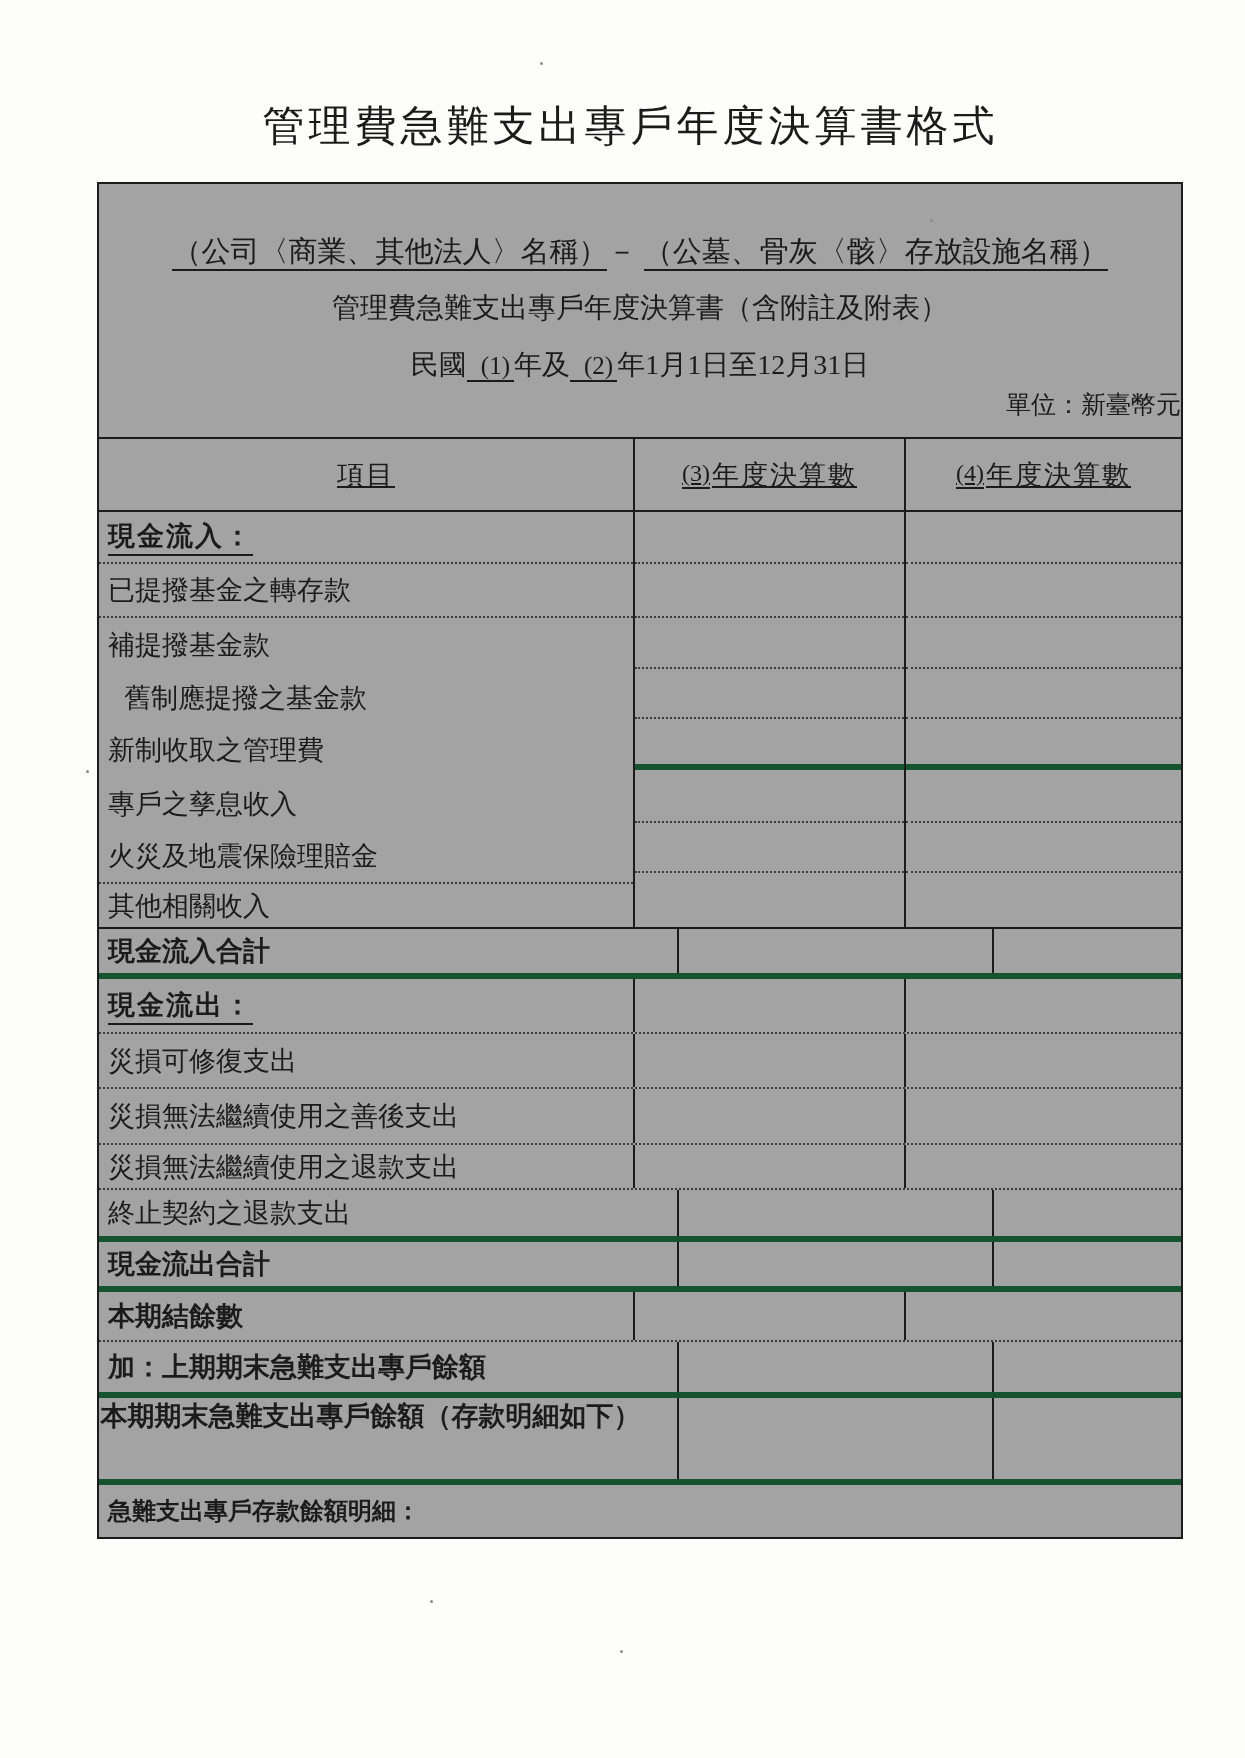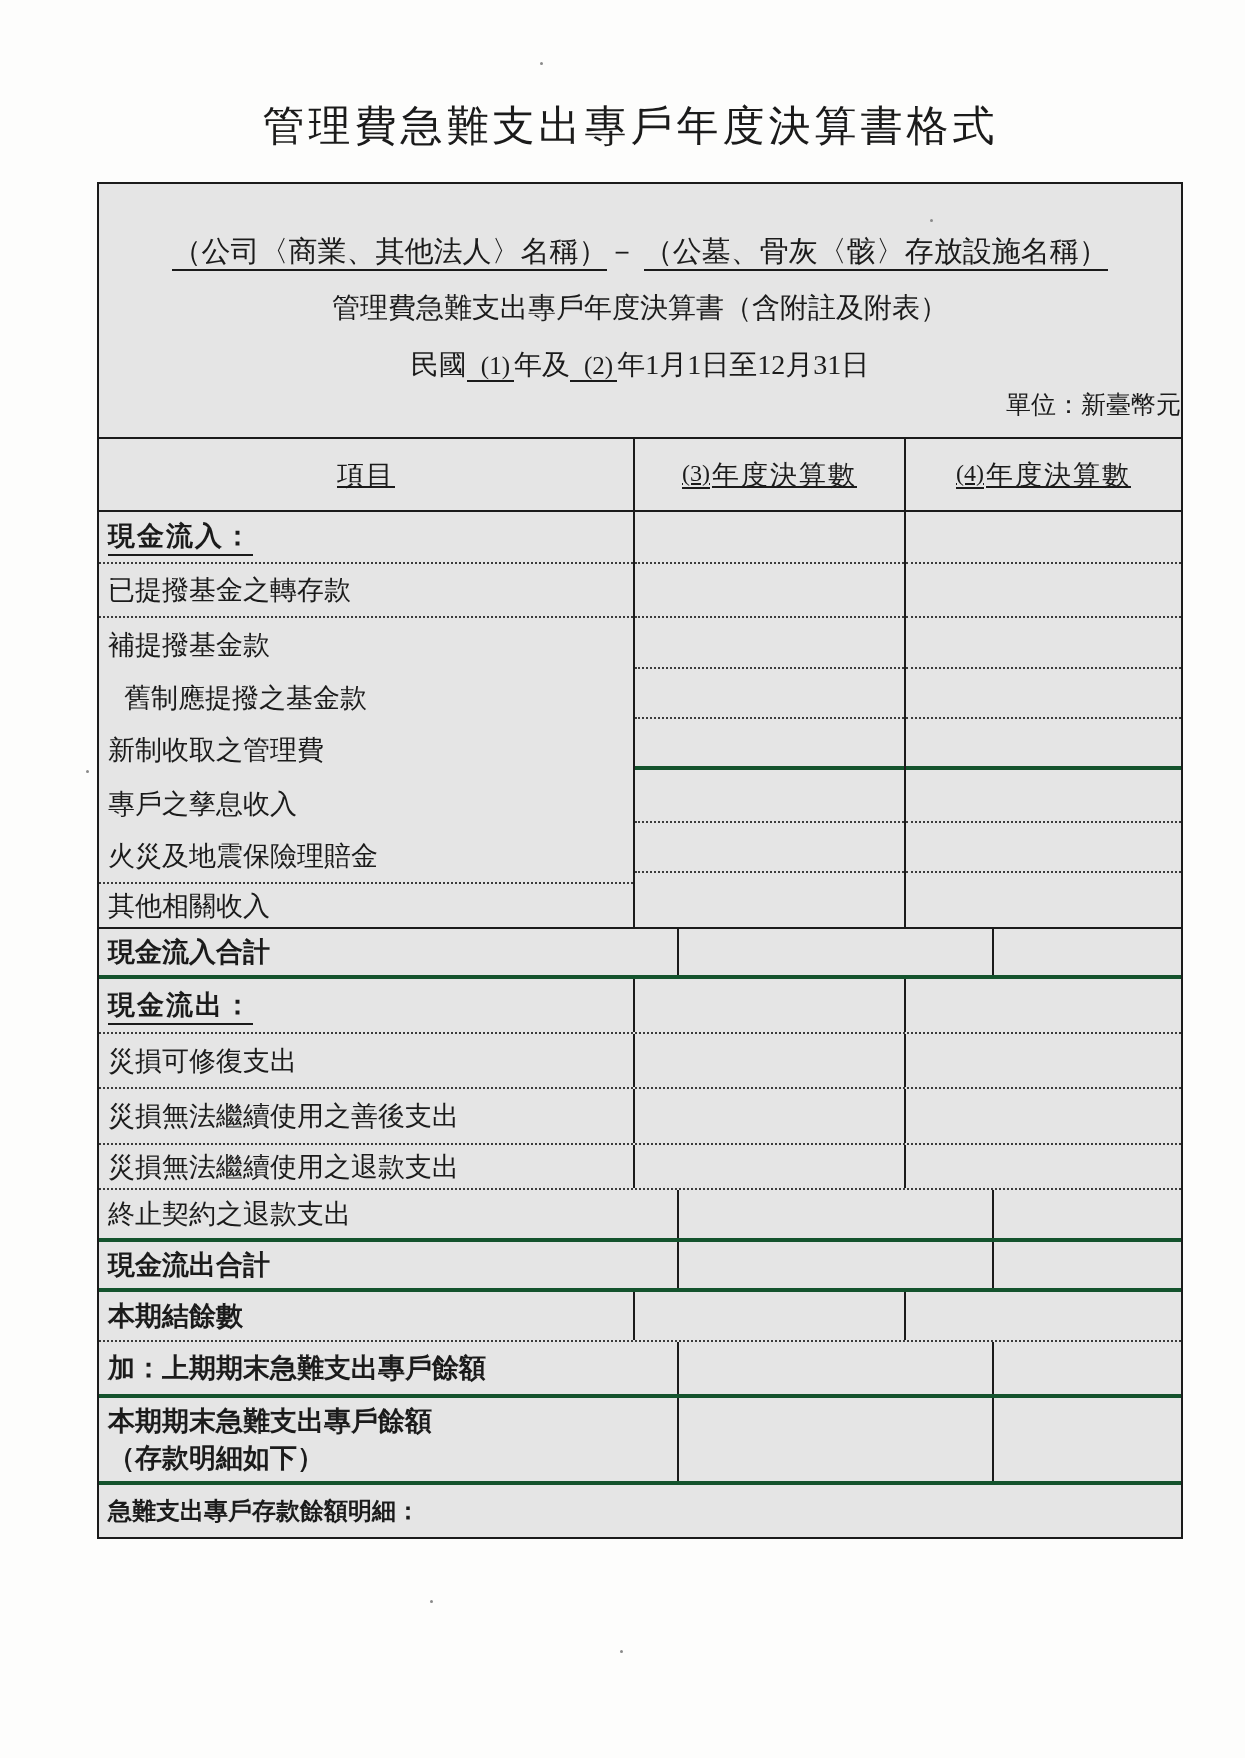--- a/index.html
+++ b/index.html
@@ -26,21 +26,21 @@
     white-space: nowrap;
     padding-left: 16px;
   }
   .form-box {
     position: absolute;
     left: 97px;
     top: 182px;
     width: 1086px;
     height: 1357px;
     border: 2px solid #1b1b1b;
-    background: #e5e5e5;
+    background: #a3a3a3;
   }
   .org-line {
     margin-top: 48px;
     text-align: center;
     font-size: 29px;
     white-space: nowrap;
   }
   .u-line { border-bottom: 2px solid #1b1b1b; padding-bottom: 2px; }
   .subtitle {
     margin-top: 17px;
@@ -85,39 +85,39 @@
   }
   .hdr-ref { font-size: 24px; letter-spacing: 0; border-bottom: 2px solid #1b1b1b; margin-right: 2px; }
   
   .income-block { display: flex; height: 417px; border-bottom: 2px solid #1b1b1b; }
   .col-stack { display: flex; flex-direction: column; }
   .lbl-cell {
     display: flex; align-items: center;
     font-size: 27px; padding-left: 9px; white-space: nowrap;
   }
   .dotted { border-bottom: 2px dotted #3c3c3c; }
-  .solidb { border-bottom: 4px solid #14532d; gap: 44px; }
+  .solidb { border-bottom: 6px solid #14532d; gap: 44px; }
   .bold { font-weight: 700; }
   .sec-hd { font-weight: 700; }
   .sec-hd .sec-u { border-bottom: 2.5px solid #1b1b1b; padding-bottom: 0; letter-spacing: 2px; }
   
   .ic0 { height: 52px; } .ic1 { height: 55px; } .ic2 { height: 53px; }
   .ic3 { height: 53px; margin-left: 16px; } .ic4 { height: 53px; } .ic5 { height: 54px; }
   .ic6 { height: 54px; } .ic7 { height: 43px; }
   
   .vc0 { height: 52px; } .vc1 { height: 55px; } .vc2 { height: 51px; }
   .vc3 { height: 50px; } .vc4 { height: 51px; } .vc5 { height: 53px; }
   .vc6 { height: 51px; } .vc7 { height: 54px; }
   
   .t-row { display: flex; }
   .lr0 { height: 50px; } .lr1 { height: 55px; } .lr2 { height: 55px; }
   .lr3 { height: 56px; } .lr4 { height: 45px; } .lr5 { height: 52px; }
   .lr6 { height: 50px; } .lr7 { height: 50px; } .lr8 { height: 56px; }
   .lr9 { height: 87px; }
-  .two-line { flex-direction: column; align-items: flex-start; justify-content: center; line-height: 1.35; }
+  .two-line { flex-direction: row; align-items: flex-start; justify-content: center; line-height: 1.35; }
   .footer-row {
     flex: 1;
     display: flex; align-items: center;
     font-size: 24px; font-weight: 700; padding-left: 9px;
   }
   
   .speck { position: absolute; background: #8a8a8a; border-radius: 50%; }
 </style>
 </head>
 <body>

